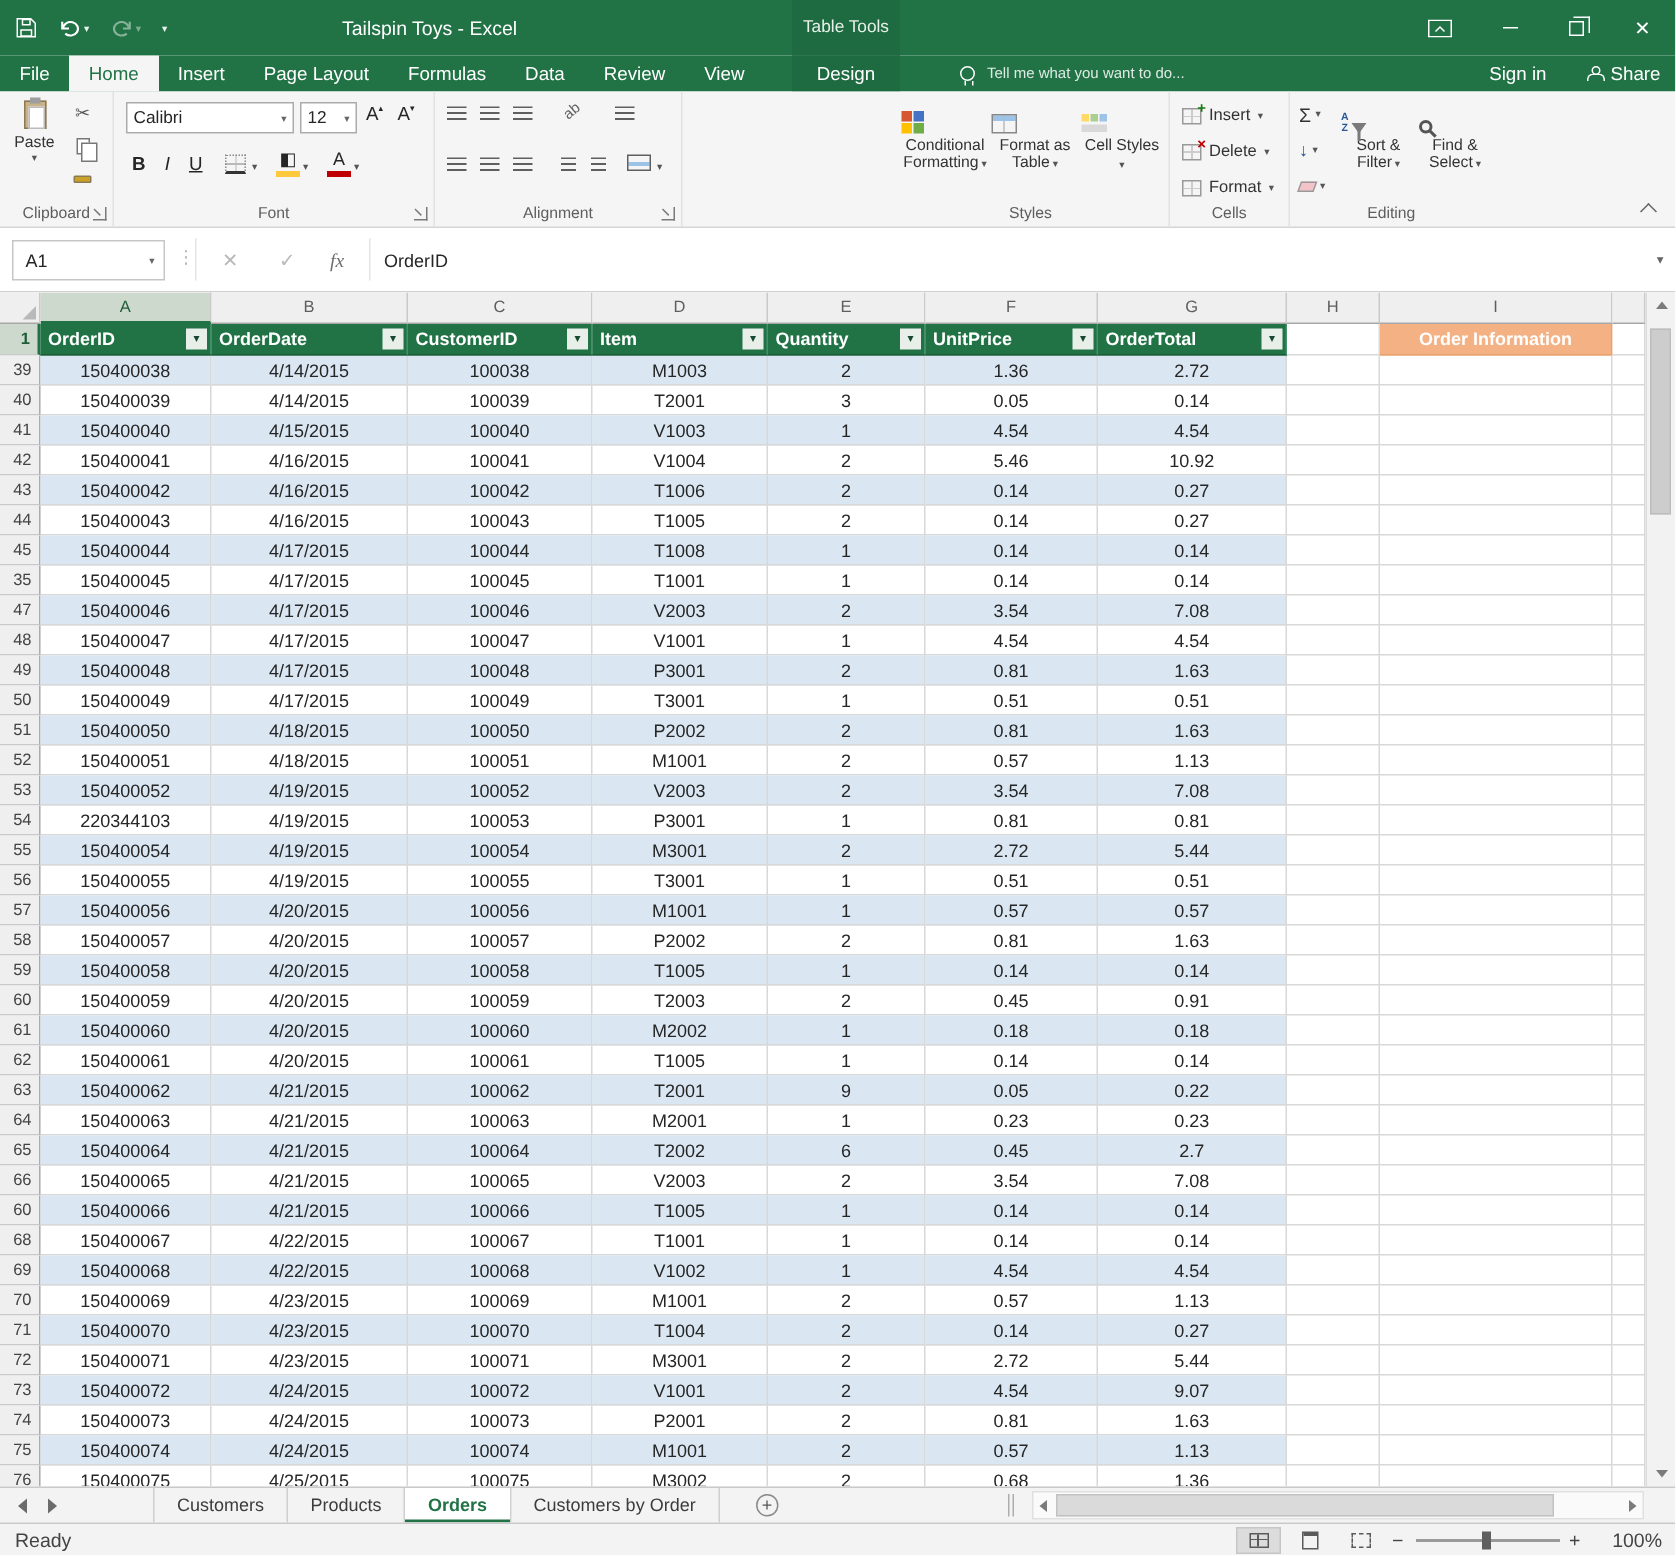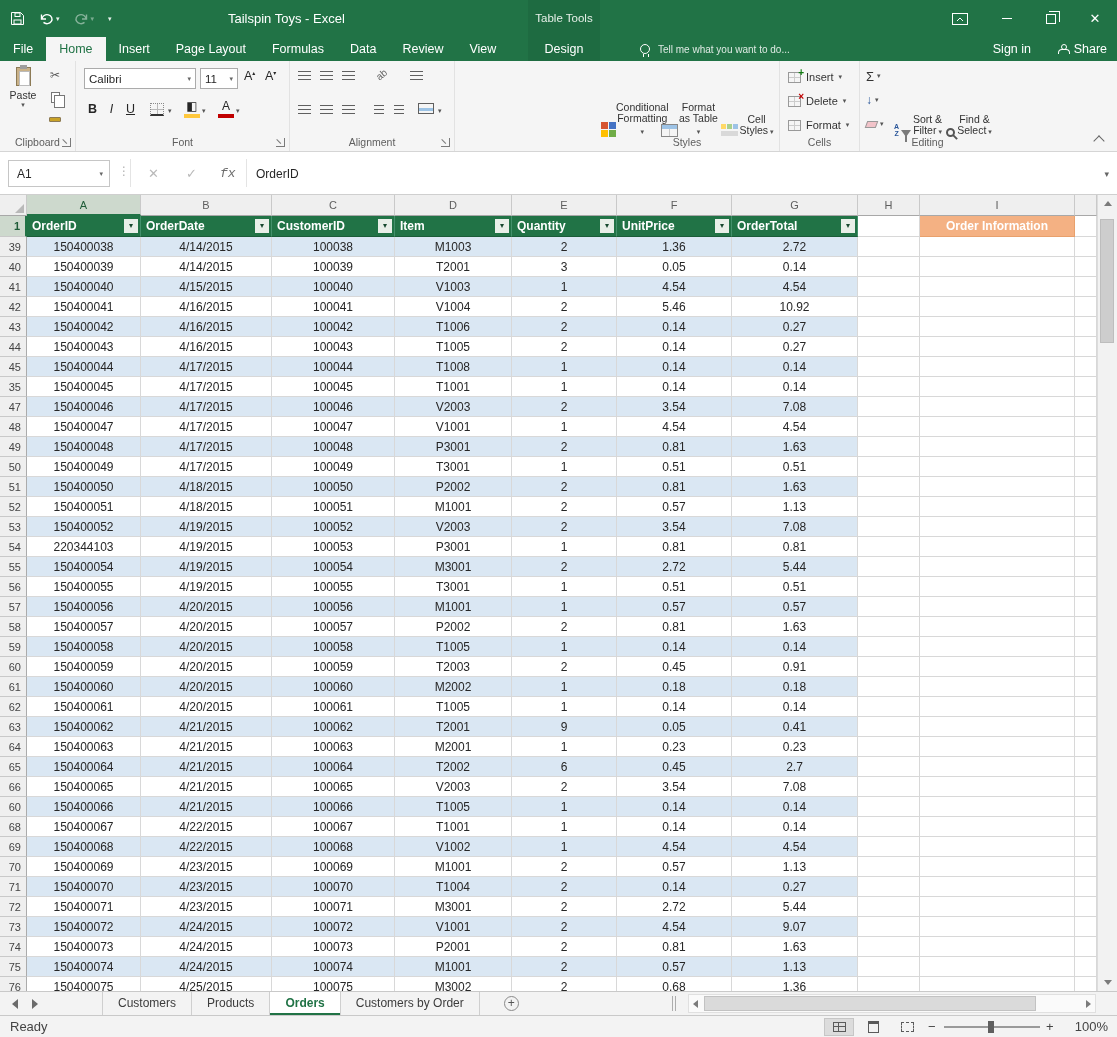--- a/index.html
+++ b/index.html
@@ -65,21 +65,21 @@
   .fsz .tri{font-size:6px;vertical-align:top}
   .ic-borders{position:absolute;top:42px;width:14px;height:13px;border:1px dotted #8A8A8A;border-bottom:2px solid #333;
     background:linear-gradient(to right,transparent 6px,#B9B9B9 6px,#B9B9B9 7px,transparent 7px),linear-gradient(to bottom,transparent 5px,#B9B9B9 5px,#B9B9B9 6px,transparent 6px)}
   .colorbtn{position:absolute;top:39px;width:16px;text-align:center;font-size:12px;color:#262626;line-height:13px}
   .cbar{display:block;height:4px;margin-top:1px}
   .li{position:absolute;width:13px;height:9px;background:repeating-linear-gradient(to bottom,#5F5F5F 0 1px,transparent 1px 4px)}
   .ori{position:absolute;top:8px;font-size:10px;color:#5F5F5F;transform:rotate(-40deg)}
   .ic-merge{position:absolute;top:42px;width:16px;height:11px;border:1px solid #5F5F5F;background:linear-gradient(to bottom,transparent 4px,#9CC3E5 4px,#9CC3E5 7px,transparent 7px)}
   .nbt{position:absolute;top:39px;font-size:12.5px;color:#262626}
   .decb{position:absolute;top:42px;font-size:9px;color:#444}
-  .bb{position:absolute;top:4px;height:72px;display:flex;flex-direction:row;align-items:flex-end;font-size:10.5px;color:#333;text-align:center}
+  .bb{position:absolute;top:4px;height:72px;display:flex;flex-direction:column;align-items:flex-start;font-size:10.5px;color:#333;text-align:center}
   .bic{height:24px;display:flex;align-items:flex-end;justify-content:center}
   .blbl{line-height:11px;margin-top:3px}
   .blbl::after{content:" \25BE";font-size:7px;color:#555}
   .ic-cf{width:15px;height:15px;background:linear-gradient(#D65532,#D65532) 0 0/7px 7px no-repeat,linear-gradient(#4472C4,#4472C4) 8px 0/7px 7px no-repeat,linear-gradient(#FFC000,#FFC000) 0 8px/7px 7px no-repeat,linear-gradient(#70AD47,#70AD47) 8px 8px/7px 7px no-repeat}
   .ic-fat{width:17px;height:13px;border:1px solid #888;background:linear-gradient(#9DC3E6 0 4px,transparent 4px),linear-gradient(to right,transparent 7px,#C9C9C9 7px,#C9C9C9 8px,transparent 8px)}
   .ic-cs{width:17px;height:13px;background:linear-gradient(#FFD966,#FFD966) 0 0/5px 5px no-repeat,linear-gradient(#A9D08E,#A9D08E) 6px 0/5px 5px no-repeat,linear-gradient(#9DC3E6,#9DC3E6) 12px 0/5px 5px no-repeat,linear-gradient(#D9D9D9,#D9D9D9) 0 7px/17px 5px no-repeat}
   .crow{position:absolute;left:8px;height:20px;display:flex;align-items:center;gap:5px;font-size:11px;color:#333}
   .ci{position:relative;width:13px;height:11px;border:1px solid #999;background:linear-gradient(to right,transparent 5px,#CCC 5px,#CCC 6px,transparent 6px),linear-gradient(to bottom,transparent 4px,#CCC 4px,#CCC 5px,transparent 5px)}
   .ci.plus::after{content:'+';position:absolute;right:-4px;top:-6px;color:#107C10;font-weight:bold;font-size:10px}
   .ci.del::after{content:'\00D7';position:absolute;right:-4px;top:-6px;color:#C00000;font-weight:bold;font-size:10px}
@@ -259,21 +259,21 @@
       <span class="glabel">Clipboard</span>
       <span class="launcher"></span>
     </div>
 
     <div class="rg g-font">
       <div class="combo" style="left:8px;top:7px;width:112px">
         <span>Calibri</span>
         <span class="cdd">▾</span>
       </div>
       <div class="combo" style="left:124px;top:7px;width:38px">
-        <span>11</span>
+        <span>12</span>
         <span class="cdd">▾</span>
       </div>
       <span class="fsz" style="left:168px">A<span class="tri">▴</span></span>
       <span class="fsz" style="left:189px">A<span class="tri">▾</span></span>
       <span class="fbt" style="left:8px;font-weight:bold">B</span>
       <span class="fbt" style="left:27px;font-style:italic">I</span>
       <span class="fbt" style="left:46px;text-decoration:underline">U</span>
       <span class="ic-borders" style="left:74px"></span>
       <span class="dd7" style="position:absolute;left:92px;top:46px">▾</span>
       <span class="colorbtn" style="left:108px"><span>◧</span><span class="cbar" style="background:#FFC83D"></span></span>
@@ -377,21 +377,21 @@
 
   <div class="fbar">
     <div class="nbox">
       <span>A1</span>
       <span class="cdd">▾</span>
     </div>
     <span class="fdots">⋮</span>
     <span class="fsepline"></span>
     <span class="fxbtn" style="left:148px;color:#B9B9B9">✕</span>
     <span class="fxbtn" style="left:186px;color:#B9B9B9">✓</span>
-    <span class="fxbtn" style="left:220px;color:#6E6E6E;font-style:italic;font-family:Liberation Mono, monospace">fx</span>
+    <span class="fxbtn" style="left:220px;color:#6E6E6E;font-style:italic;font-family:Liberation Serif, serif">fx</span>
     <span class="fsep2"></span>
     <span class="fcontent">OrderID</span>
     <span class="fchev">▾</span>
   </div>
 
   <div class="sheet">
     <div class="chead">
       <div class="ch c0 corner"></div>
       <div class="ch c1 sel">A</div>
       <div class="ch c2">B</div>
@@ -733,21 +733,21 @@
           <div class="cell c10"></div>
         </div>
         <div class="grow band">
           <div class="cell c0 rn">63</div>
           <div class="cell c1 d">150400062</div>
           <div class="cell c2 d">4/21/2015</div>
           <div class="cell c3 d">100062</div>
           <div class="cell c4 d">T2001</div>
           <div class="cell c5 d">9</div>
           <div class="cell c6 d">0.05</div>
-          <div class="cell c7 d">0.41</div>
+          <div class="cell c7 d">0.22</div>
           <div class="cell c8"></div>
           <div class="cell c9"></div>
           <div class="cell c10"></div>
         </div>
         <div class="grow">
           <div class="cell c0 rn">64</div>
           <div class="cell c1 d">150400063</div>
           <div class="cell c2 d">4/21/2015</div>
           <div class="cell c3 d">100063</div>
           <div class="cell c4 d">M2001</div>

